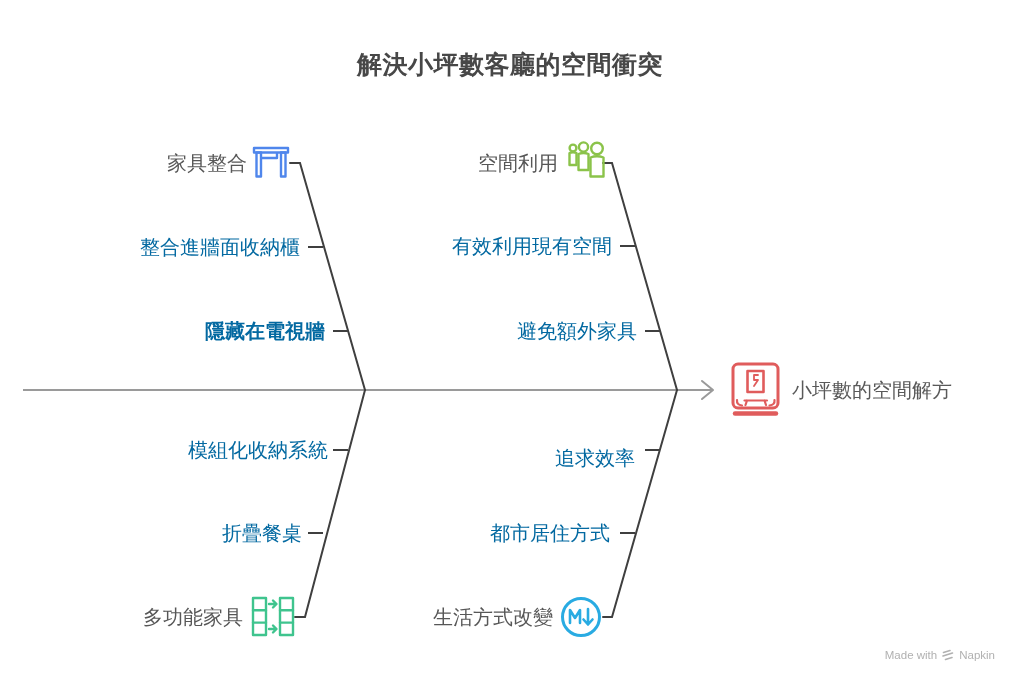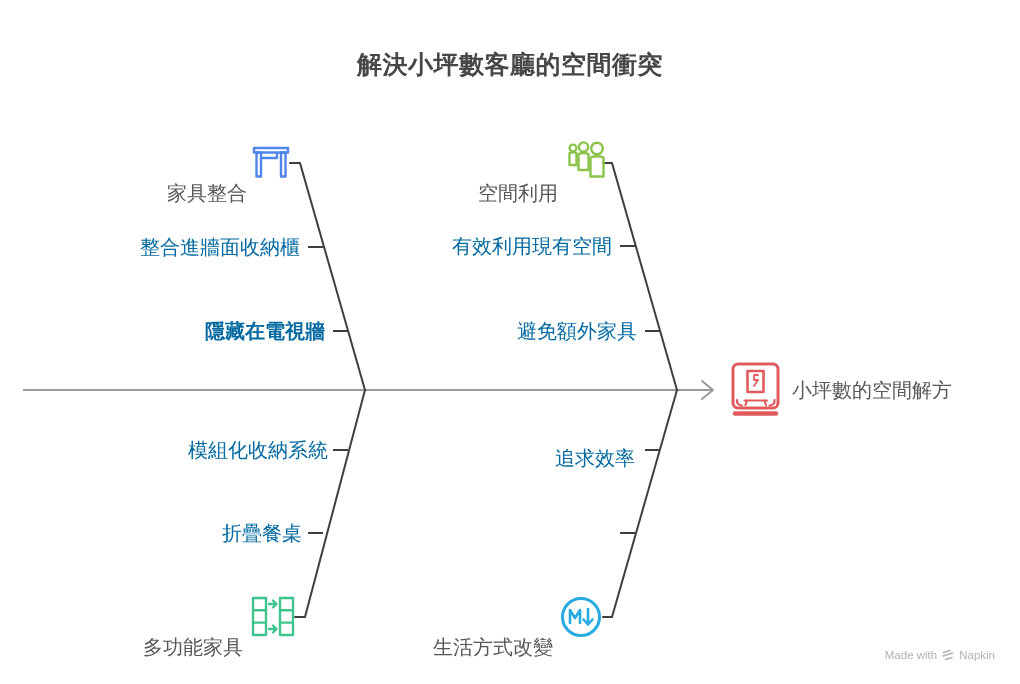--- a/index.html
+++ b/index.html
@@ -22,21 +22,21 @@
   }
   .lines-svg { position: absolute; top: 0; left: 0; }
   .node-label {
     position: absolute;
     font-size: 20px;
     color: #0369a1;
     white-space: nowrap;
     transform: translateY(-50%);
     line-height: 1.2;
   }
-  .branch-label { color: #575757; margin-top: 30px; }
+  .branch-label { color: #575757; }
   .result-label {
     position: absolute;
     font-size: 20px;
     color: #595959;
     white-space: nowrap;
     transform: translateY(-50%);
   }
   .icon { position: absolute; }
   .footer {
     position: absolute;
@@ -117,20 +117,21 @@
 
   <div class="node-label branch-label" style="right:467px; top:617px;">生活方式改變</div>
   <svg class="icon" style="left:559px; top:595px;" width="44" height="44" viewBox="0 0 44 44">
     <g fill="none" stroke="#29abe2" stroke-linecap="round" stroke-linejoin="round">
       <circle cx="22" cy="22" r="18.5" stroke-width="3"></circle>
       <path d="M11 28 V15 L16 23 L21 15 V28" stroke-width="2.6"></path>
       <path d="M29 14 V29 M24.5 24.5 L29 29.5 L33.5 24.5" stroke-width="2.6"></path>
     </g>
   </svg>
   <div class="node-label" style="right:385px; top:450px;margin-top:8px;">追求效率</div>
+  <div class="node-label" style="right:410px; top:533px;">都市居住方式</div>
 
   <svg class="icon" style="left:731px; top:362px;" width="50" height="56" viewBox="0 0 50 56">
     <g fill="none" stroke="#e05c5c" stroke-linecap="round" stroke-linejoin="round">
       <rect x="2" y="2" width="45" height="44" rx="5" stroke-width="3"></rect>
       <path d="M4 51.5 H45" stroke-width="4.5"></path>
       <rect x="16.5" y="9" width="16" height="21" stroke-width="2.6"></rect>
       <path d="M27 13 l-4 0 0 5 4 0 -4 6" stroke-width="1.8"></path>
       <path d="M13.5 38.5 H36 M16 38.5 L14.5 43 M33.5 38.5 L35 43" stroke-width="2.2"></path>
       <path d="M6 38 q-0.5 5 5 5.5" stroke-width="2.2"></path>
       <path d="M43.5 38 q0.5 5 -5 5.5" stroke-width="2.2"></path>

